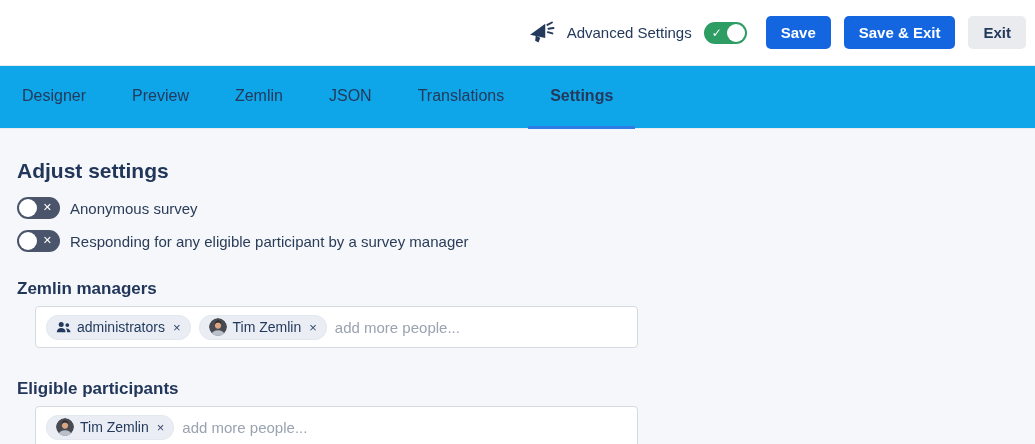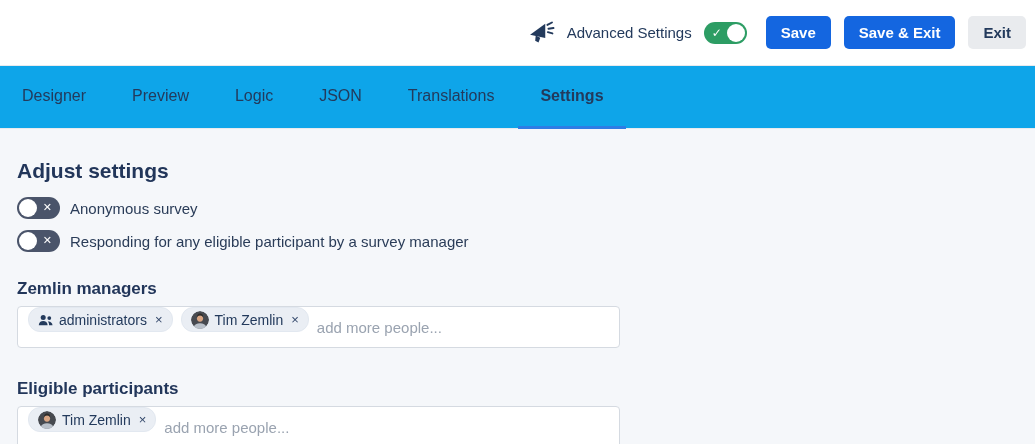--- a/index.html
+++ b/index.html
@@ -60,21 +60,21 @@
   .content {
     background:#f5f7fa; height:331px; padding:30px 0 0 17px;
   }
   .h1 { font-size:21px; font-weight:700; color:#22365a; margin-bottom:14px; }
   .toggle-row { display:flex; align-items:center; gap:10px; margin-bottom:11px; height:22px; }
   .toggle-label { font-size:15px; color:#2a3c58; }
   .section-heading { font-size:17px; font-weight:700; color:#22365a; margin:27px 0 7px 0; }
   .tag-input {
     width:603px; height:42px; background:#ffffff;
     border:1px solid #d5dae1; border-radius:4px;
-    display:flex; padding:0 10px; gap:8px;
+    display:flex; align-items:center; padding:0 10px; gap:8px;margin-left:18px;
   }
   .tag {
     display:flex; align-items:center; gap:6px;
     background:#eaeef4; border:1px solid #e2e8f0; border-radius:12px;
     height:25px; padding:0 9px; flex-shrink:0;
   }
   .tag-label { font-size:14px; color:#233a5c; }
   .tag-remove { font-size:13px; color:#33486b; cursor:pointer; line-height:1; padding-left:2px; }
   .avatar { width:18px; height:18px; border-radius:50%; overflow:hidden; flex-shrink:0; }
   .people-input {
@@ -103,21 +103,21 @@
     </span>
   </div>
   <button class="btn primary">Save</button>
   <button class="btn primary">Save &amp; Exit</button>
   <button class="btn secondary">Exit</button>
 </div>
 
 <div class="tabbar">
   <div class="tab">Designer</div>
   <div class="tab">Preview</div>
-  <div class="tab">Logic</div>
+  <div class="tab">Zemlin</div>
   <div class="tab">JSON</div>
   <div class="tab">Translations</div>
   <div class="tab active">Settings</div>
 </div>
 
 <div class="content">
 
   <div class="h1">Adjust settings</div>
 
   <div class="toggle-row">

